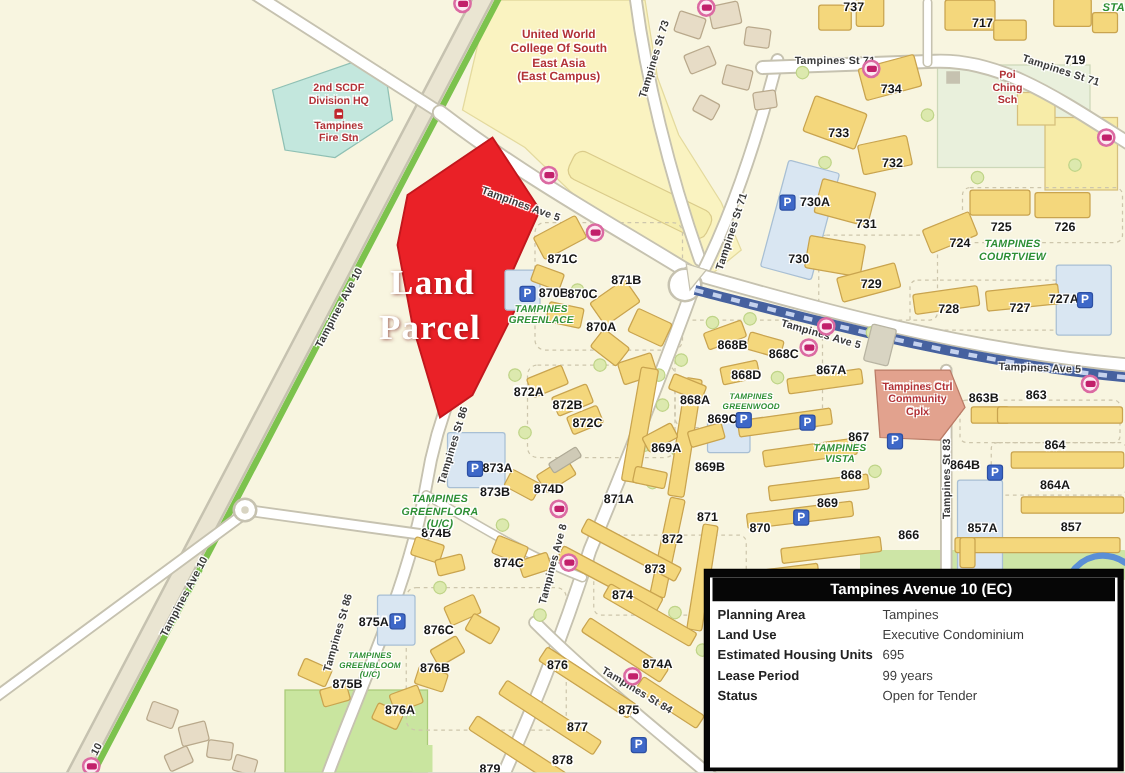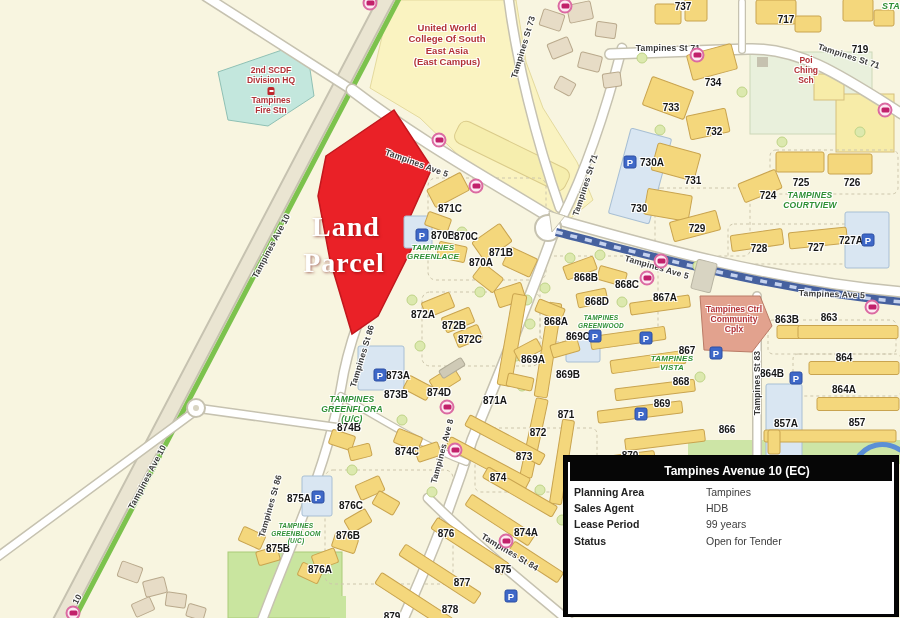--- a/index.html
+++ b/index.html
@@ -244,51 +244,51 @@
   <polygon points="700,296 760,296 772,326 752,352 704,350" fill="#E2A28E" stroke="#BA7B66"></polygon>
   <path d="M856,460 C866,444 884,440 900,450" stroke="#5B8FD6" stroke-width="5" fill="none" stroke-linecap="round"></path>
 </svg>
 
 <div id="labels">
   <div class="parcel-text" style="left:346px;top:227px">Land</div>
   <div class="parcel-text" style="left:344px;top:263px">Parcel</div>
 <div class="lbl blk" style="left: 683px; top: 6px;">737</div>
       <div class="lbl blk" style="left: 786px; top: 19px;">717</div>
       <div class="lbl blk" style="left: 860px; top: 17px; margin-top: 32px;">719</div>
-      <div class="lbl blk" style="left: 713px; top: 82px;">734</div>
+      <div class="lbl blk" style="left: 713px; top: 72px;">734</div>
       <div class="lbl blk" style="left: 671px; top: 107px;">733</div>
       <div class="lbl blk" style="left: 714px; top: 131px;">732</div>
       <div class="lbl blk" style="left: 693px; top: 180px;">731</div>
       <div class="lbl blk" style="left: 652px; top: 162px;">730A</div>
       <div class="lbl blk" style="left: 639px; top: 208px;">730</div>
       <div class="lbl blk" style="left: 697px; top: 228px;">729</div>
       <div class="lbl blk" style="left: 801px; top: 182px;">725</div>
       <div class="lbl blk" style="left: 852px; top: 182px;">726</div>
       <div class="lbl blk" style="left: 768px; top: 195px;">724</div>
       <div class="lbl blk" style="left: 759px; top: 248px;">728</div>
       <div class="lbl blk" style="left: 816px; top: 247px;">727</div>
       <div class="lbl blk" style="left: 851px; top: 240px;">727A</div>
       <div class="lbl blk" style="left: 450px; top: 208px;">871C</div>
-      <div class="lbl blk" style="left: 501px; top: 225px; margin-top: 27px;">871B</div>
+      <div class="lbl blk" style="left: 501px; top: 225px;">871B</div>
       <div class="lbl blk" style="left: 443px; top: 235px;">870B</div>
       <div class="lbl blk" style="left: 466px; top: 236px;">870C</div>
       <div class="lbl blk" style="left: 481px; top: 262px;">870A</div>
       <div class="lbl blk" style="left: 586px; top: 277px;">868B</div>
       <div class="lbl blk" style="left: 627px; top: 284px;">868C</div>
       <div class="lbl blk" style="left: 597px; top: 301px;">868D</div>
       <div class="lbl blk" style="left: 556px; top: 321px;">868A</div>
       <div class="lbl blk" style="left: 665px; top: 297px;">867A</div>
       <div class="lbl blk" style="left: 578px; top: 336px;">869C</div>
       <div class="lbl blk" style="left: 533px; top: 359px;">869A</div>
       <div class="lbl blk" style="left: 568px; top: 374px;">869B</div>
       <div class="lbl blk" style="left: 687px; top: 350px;">867</div>
       <div class="lbl blk" style="left: 681px; top: 381px;">868</div>
       <div class="lbl blk" style="left: 662px; top: 403px;">869</div>
       <div class="lbl blk" style="left: 566px; top: 414px;">871</div>
-      <div class="lbl blk" style="left: 630px; top: 423px; margin-top: 32px;">870</div>
+      <div class="lbl blk" style="left: 608px; top: 423px;">870</div>
       <div class="lbl blk" style="left: 727px; top: 429px;">866</div>
       <div class="lbl blk" style="left: 787px; top: 319px;">863B</div>
       <div class="lbl blk" style="left: 829px; top: 317px;">863</div>
       <div class="lbl blk" style="left: 844px; top: 357px;">864</div>
       <div class="lbl blk" style="left: 772px; top: 373px;">864B</div>
       <div class="lbl blk" style="left: 844px; top: 389px;">864A</div>
       <div class="lbl blk" style="left: 786px; top: 423px;">857A</div>
       <div class="lbl blk" style="left: 857px; top: 422px;">857</div>
       <div class="lbl blk" style="left: 423px; top: 314px;">872A</div>
       <div class="lbl blk" style="left: 454px; top: 325px;">872B</div>
@@ -395,22 +395,26 @@
 
 <div id="info-table">
   <div id="info-inner">
     <div id="info-title">Tampines Avenue 10 (EC)</div>
     <div id="table-rows">
           <div class="trow">
             <div class="tlab">Planning Area</div>
             <div class="tval">Tampines</div>
           </div>
           <div class="trow">
-            <div class="tlab">Sales Agent</div>
-            <div class="tval">HDB</div>
+            <div class="tlab">Land Use</div>
+            <div class="tval">Executive Condominium</div>
+          </div>
+          <div class="trow">
+            <div class="tlab">Estimated Housing Units</div>
+            <div class="tval">695</div>
           </div>
           <div class="trow">
             <div class="tlab">Lease Period</div>
             <div class="tval">99 years</div>
           </div>
           <div class="trow">
             <div class="tlab">Status</div>
             <div class="tval">Open for Tender</div>
           </div>
         </div>

